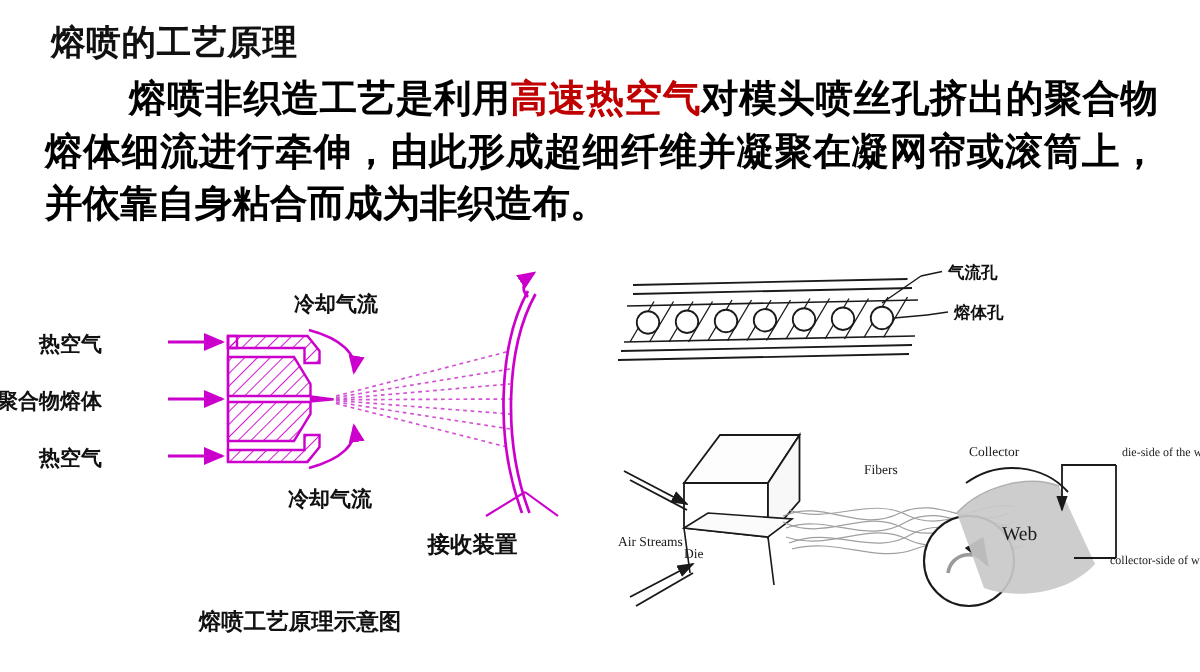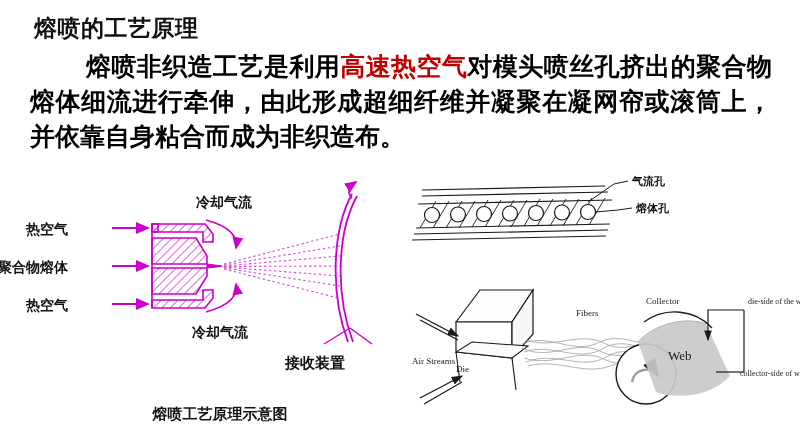--- a/index.html
+++ b/index.html
@@ -81,21 +81,20 @@
   #fig-caption {
     position: absolute;
     left: 0px;
     top: 233px;
     width: 400px;
     text-align: center;
     font-size: 15px;
     font-weight: bold;
     color: #111111;
     font-family: "Liberation Sans", "DejaVu Sans", sans-serif;
-    padding-left: 20px;
   }
 </style>
 </head>
 <body>
 
 <div id="slide">
 
   <div id="text-block">
     <div id="body-paragraph">
       <span>熔喷非织造工艺是利用</span><span class="hl">高速热空气</span><span>对模头喷丝孔挤出的聚合物熔体细流进行牵伸，由此形成超细纤维并凝聚在凝网帘或滚筒上，并依靠自身粘合而成为非织造布。</span>

